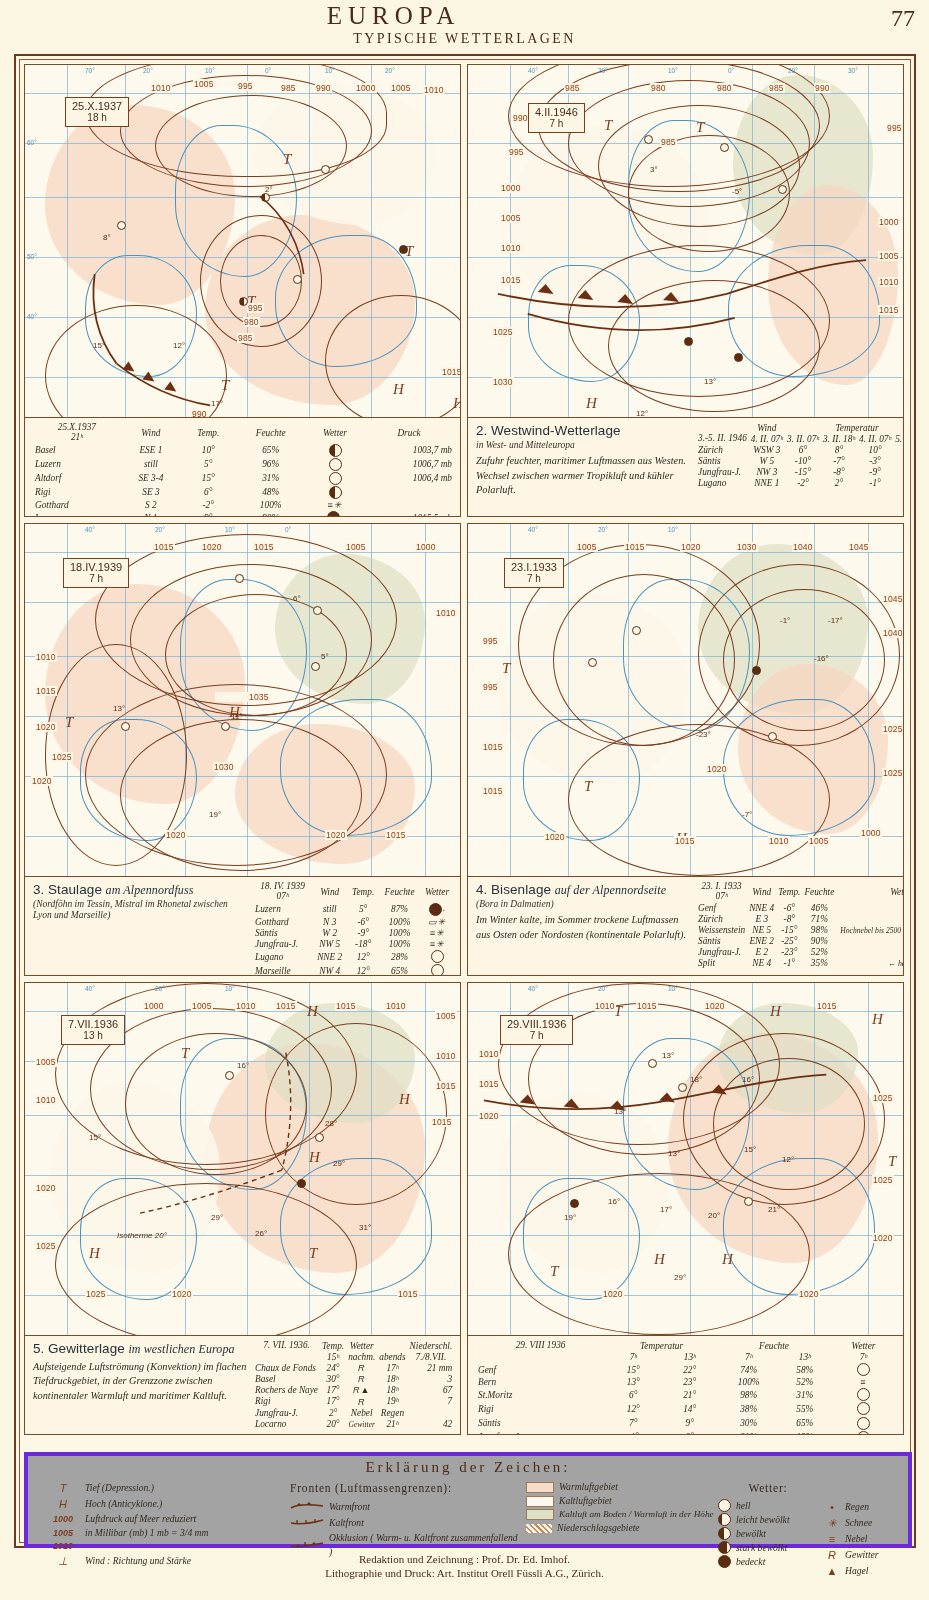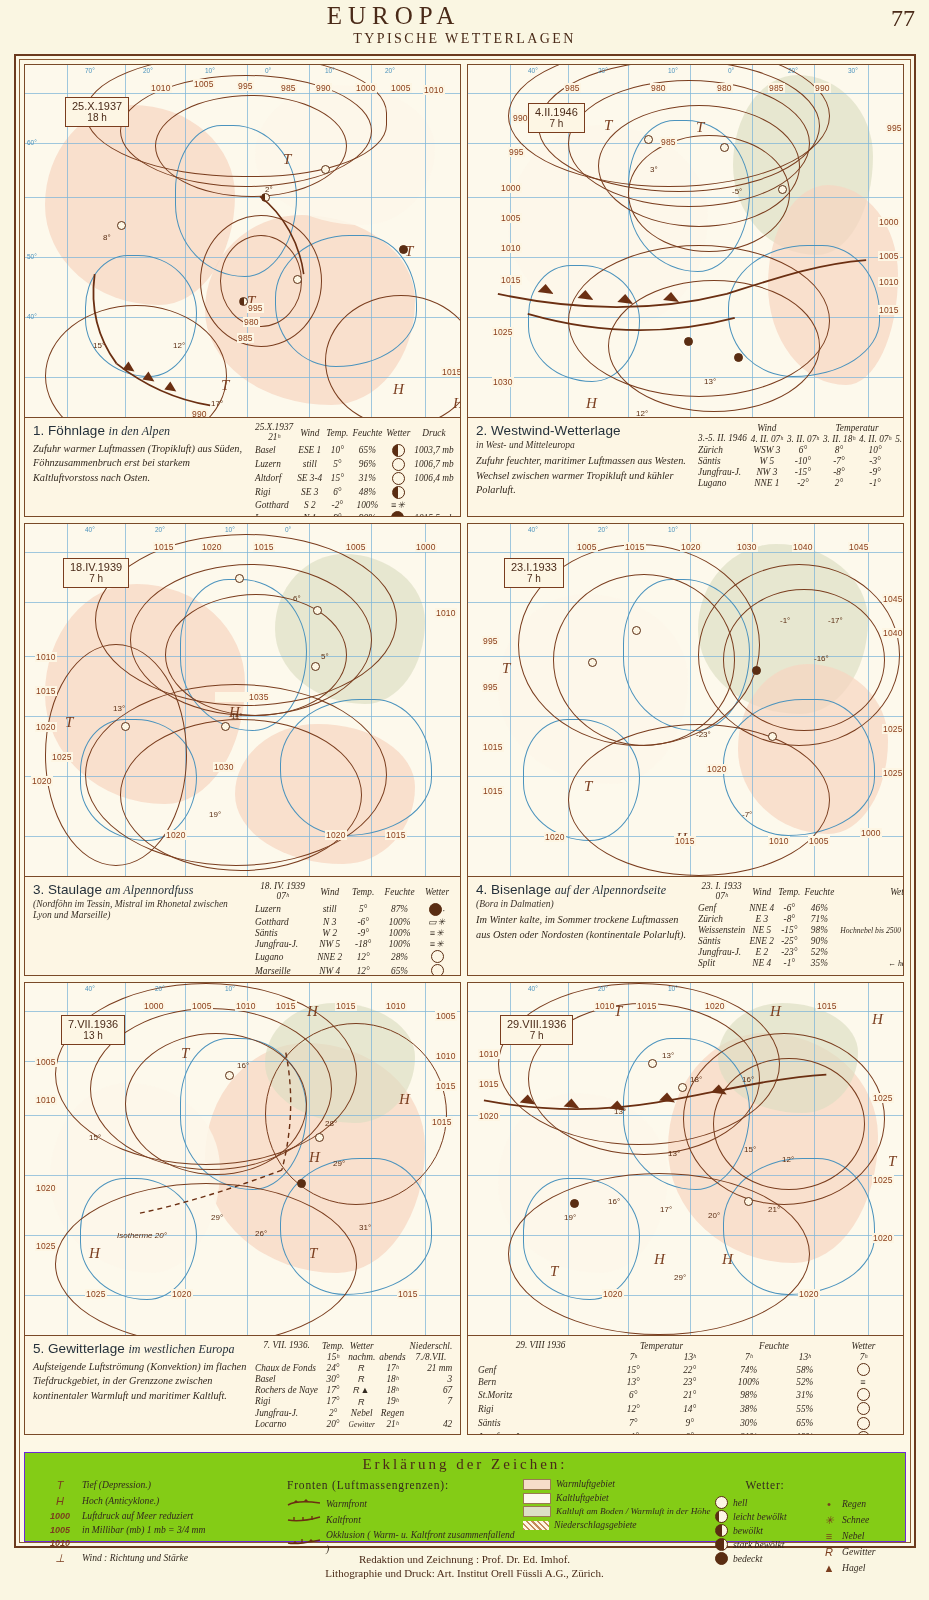--- a/index.html
+++ b/index.html
@@ -90,21 +90,21 @@
   table.obs th{font-weight:normal;font-style:italic;font-size:9.3px;padding:0 2px 1px;text-align:center;color:#33291f;white-space:nowrap;}
   table.obs td{padding:0 2px;white-space:nowrap;color:#33291f;line-height:1.2;}
   table.obs td.nm{text-align:left;}
   table.obs td.c{text-align:center;}
   table.obs td.r{text-align:right;}
   .hdr-date{text-align:center;font-size:9px;line-height:1.05;}
   .sym{font-family:"Liberation Sans",sans-serif;font-size:9px;letter-spacing:1px;}
   
   .legend{
     position:absolute;left:8px;top:1396px;width:880px;height:88px;
-    border:1px solid #6d28d9;background:#84cc16;
+    border:4px solid #6d28d9;background:#a3a3a3;
   }
   .leg-title{position:absolute;left:0;top:3px;width:100%;text-align:center;
              font-size:15px;letter-spacing:3px;color:#4a2a18;}
   .leg-col{position:absolute;top:24px;font-size:9.6px;font-style:italic;color:#33291f;line-height:1.46;}
   .leg-c1{left:18px;width:230px;}
   .leg-c2{left:262px;width:230px;}
   .leg-c3{left:498px;width:200px;}
   .leg-c4{left:690px;width:100px;}
   .leg-c5{left:796px;width:90px;}
   .leg-row{display:flex;align-items:center;gap:5px;}
@@ -223,28 +223,20 @@
         <div class="deg" style="left:118px;top:2px;">20°</div>
         <div class="deg" style="left:180px;top:2px;">10°</div>
         <div class="deg" style="left:240px;top:2px;">0°</div>
         <div class="deg" style="left:300px;top:2px;">10°</div>
         <div class="deg" style="left:360px;top:2px;">20°</div>
         <div class="deg" style="left:2px;top:74px;">60°</div>
         <div class="deg" style="left:2px;top:188px;">50°</div>
         <div class="deg" style="left:2px;top:248px;">40°</div>
       </div>
       <div class="cap">
-        <div class="cap-left">
-          <div class="cap-title">
-            <b>1.</b>
-            <b>Föhnlage</b>
-            <i>in den Alpen</i>
-          </div>
-          <div class="cap-body">Zufuhr warmer Luftmassen (Tropikluft) aus Süden, Föhnzusammenbruch erst bei starkem Kaltluftvorstoss nach Osten.</div>
-        </div>
         <div class="cap-right">
           <table class="obs">
             <tbody>
                 <tr>
               <th class="hdr-date"><span>25.X.1937</span><br><span>21ʰ</span></th>
               <th>Wind</th>
               <th>Temp.</th>
               <th>Feuchte</th>
               <th>Wetter</th>
               <th>Druck</th>

